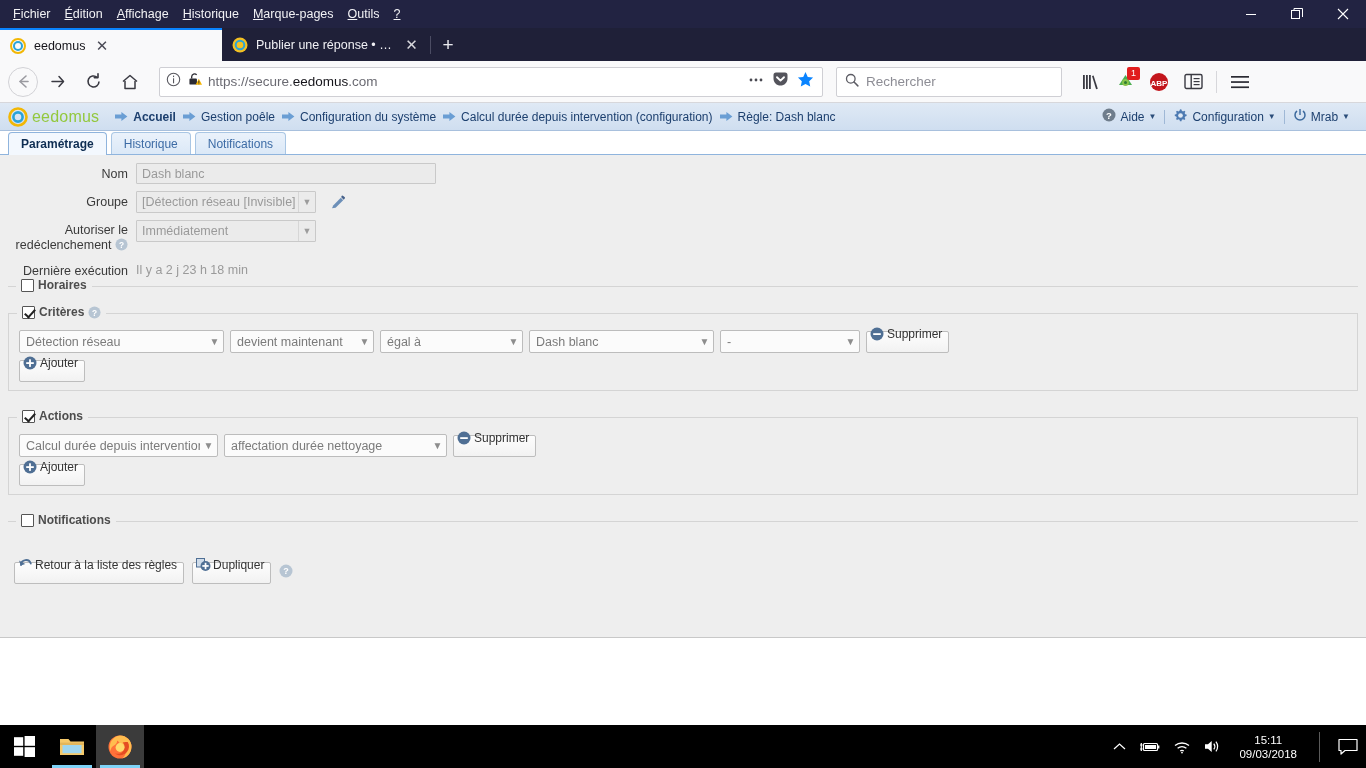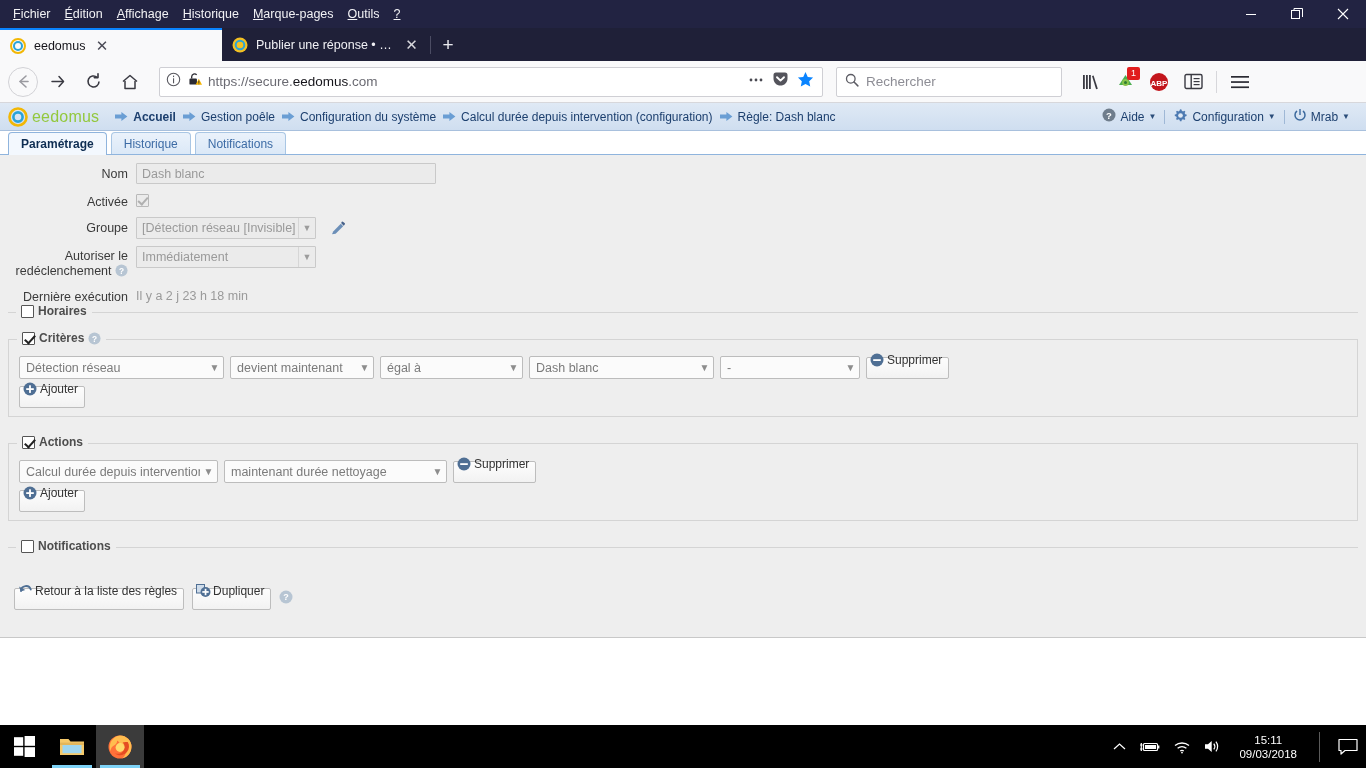--- a/index.html
+++ b/index.html
@@ -592,26 +592,20 @@
 
   <div class="ee-content">
 
     <div class="frow">
       <div class="flabel">Nom</div>
       <div class="fctl">
         <input class="txt" type="text" readonly="" value="Dash blanc" style="">
       </div>
     </div>
 
-    <div class="frow">
-      <div class="flabel">Activée</div>
-      <div class="fctl">
-        <div class="chk checked"></div>
-      </div>
-    </div>
 
     <div class="frow">
       <div class="flabel">Groupe</div>
       <div class="fctl">
         <div class="sel" style="width:180px">
           <span class="selv">[Détection réseau [Invisible]</span>
           <span class="arr">▼</span>
         </div>
         <span class="pencil">
           <svg width="16" height="16" viewBox="0 0 16 16">
@@ -717,21 +711,21 @@
         <span class="chk2 checked"></span>
         <span>Actions</span>
       </div>
       <div class="fsbody">
         <div class="ctrl-row">
           <div class="sel2" style="width:199px">
             <span class="selv">Calcul durée depuis intervention</span>
             <span class="arr">▼</span>
           </div>
           <div class="sel2" style="width:223px">
-            <span class="selv">maintenant durée nettoyage</span>
+            <span class="selv">affectation durée nettoyage</span>
             <span class="arr">▼</span>
           </div>
           <div class="btn">
             <span class="cicon">
               <svg width="14" height="14" viewBox="0 0 14 14">
                   <circle cx="7" cy="7" r="6.5" fill="#4f6f94"></circle>
                   <rect x="3.2" y="6.2" width="7.6" height="1.8" fill="#fff"></rect>
                 </svg>
             </span>
             <span>Supprimer</span>

